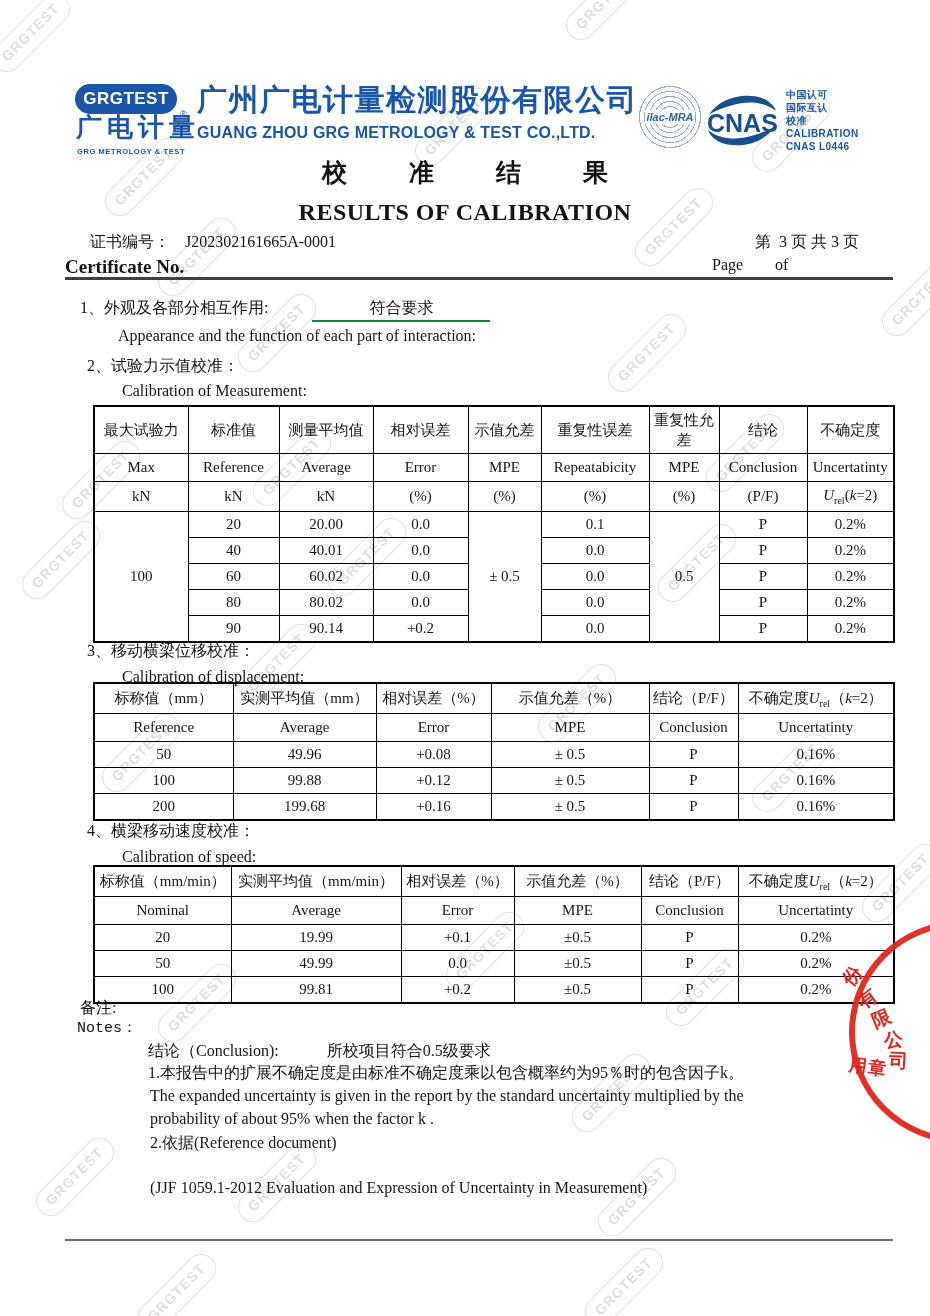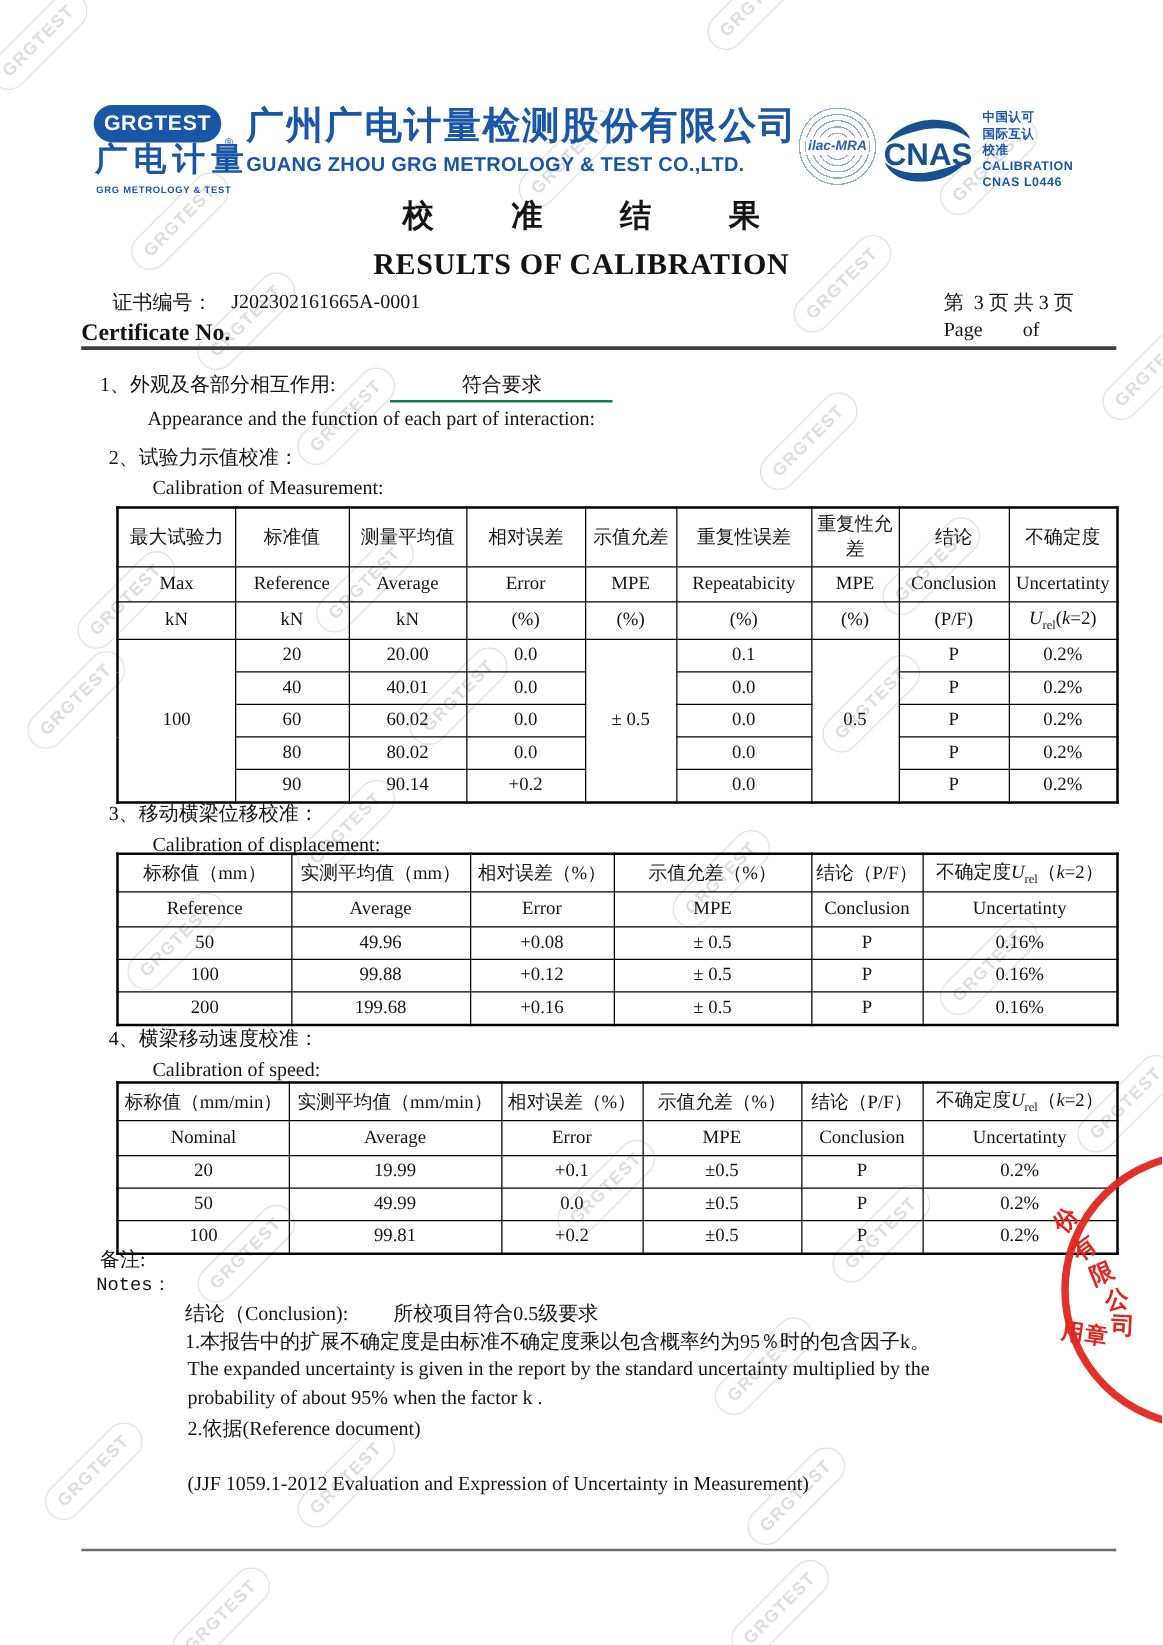--- a/index.html
+++ b/index.html
@@ -33,21 +33,21 @@
       color:#1a56a8;line-height:13px;letter-spacing:.4px;}
   
   .title-cn{position:absolute;left:0;top:156px;width:930px;text-align:center;font-size:25px;
       font-weight:bold;letter-spacing:62px;text-indent:62px;white-space:nowrap;}
   .title-en{position:absolute;left:0;top:199px;width:930px;text-align:center;font-size:24px;
       font-weight:bold;letter-spacing:.5px;}
   .cert-cn{position:absolute;left:90px;top:232px;font-size:16px;white-space:pre;}
   .cert-no{position:absolute;left:185px;top:233px;font-size:16px;}
   .cert-en{position:absolute;left:65px;top:256px;font-size:19px;font-weight:bold;}
   .page-cn{position:absolute;left:755px;top:232px;font-size:16px;white-space:pre;}
-  .page-en{position:absolute;left:755px;top:256px;font-size:16px;white-space:pre;}
+  .page-en{position:absolute;left:712px;top:256px;font-size:16px;white-space:pre;}
   .rule{position:absolute;left:65px;top:277px;width:828px;height:3px;background:#3f3f3f;}
   .footer-rule{position:absolute;left:65px;top:1239px;width:828px;height:2px;background:#6e6e6e;}
   
   .content{position:absolute;left:65px;top:290px;width:830px;height:1026px;}
   .content>div{position:absolute;white-space:nowrap;font-size:16px;}
   .fill-line{display:inline-block;width:178px;text-align:center;border-bottom:2px solid #15803d;
       margin-left:44px;padding-bottom:1px;}
   
   table.tbl{border-collapse:collapse;table-layout:fixed;width:800px;position:absolute;left:28px;
       border:2px solid #000;}
@@ -353,21 +353,21 @@
         <td>P</td>
         <td>0.2%</td>
       </tr>
     </tbody>
       </table>
 
     <div style="top:708px;left:15px">备注:</div>
     <div style="top:728px;left:12px;font-family:'Liberation Mono','DejaVu Sans Mono',monospace;font-size:15px">Notes：</div>
     <div style="top:751px;left:83px">
       <span>结论（Conclusion):</span>
-      <span style="margin-left:32px">所校项目符合0.5级要求</span>
+      <span style="margin-left:44px">所校项目符合0.5级要求</span>
     </div>
     <div style="top:773px;left:83px">1.本报告中的扩展不确定度是由标准不确定度乘以包含概率约为95％时的包含因子k。</div>
     <div style="top:797px;left:85px">The expanded uncertainty is given in the report by the standard uncertainty multiplied by the</div>
     <div style="top:820px;left:85px">probability of about 95% when the factor k .</div>
     <div style="top:843px;left:85px">2.依据(Reference document)</div>
     <div style="top:889px;left:85px">(JJF 1059.1-2012 Evaluation and Expression of Uncertainty in Measurement)</div>
   </div>
 
   <svg class="stamp-svg" width="930" height="1316" viewBox="0 0 930 1316">
     <circle cx="960" cy="1032" r="108" fill="none" stroke="#e2251c" stroke-width="6" opacity="0.95"></circle>

